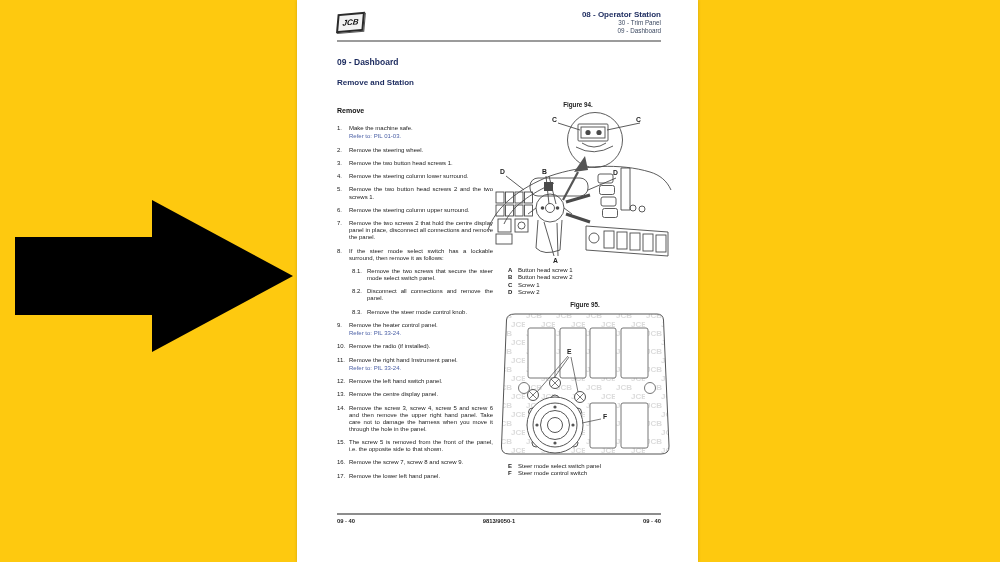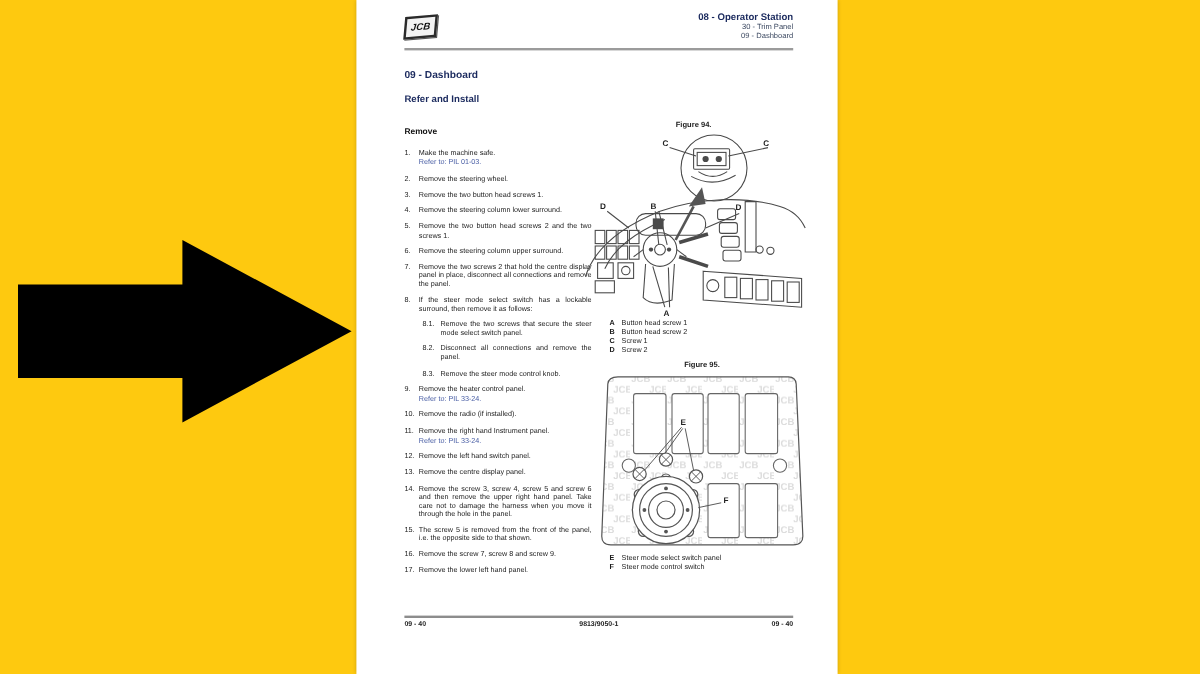--- a/index.html
+++ b/index.html
@@ -80,21 +80,21 @@
     </div>
 
     <div class="crumbs">
       <div class="crumb1">08 - Operator Station</div>
       <div class="crumb2">30 - Trim Panel</div>
       <div class="crumb3">09 - Dashboard</div>
     </div>
     <div class="hrule"></div>
 
     <div class="page-title">09 - Dashboard</div>
-    <div class="sub-title">Refer and Install</div>
+    <div class="sub-title">Remove and Station</div>
     <div class="remove-h">Remove</div>
 
     <div class="steps">
       <div class="step">
           <span class="step-num">1.</span>
           <span class="step-text">Make the machine safe.</span>
         </div>
       <div class="step-link">Refer to: PIL 01-03.</div>
       <div class="step">
           <span class="step-num">2.</span>

